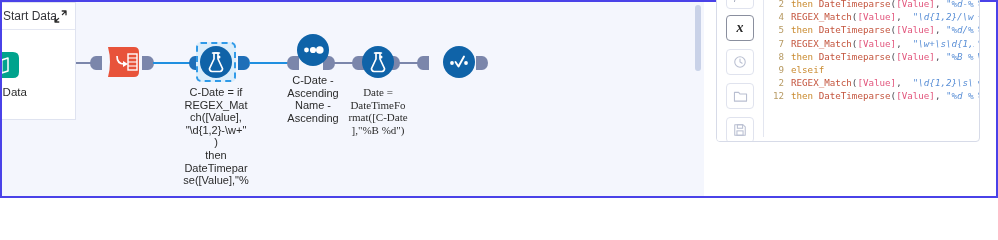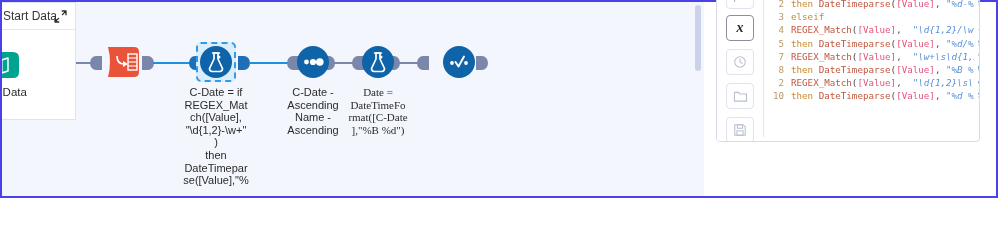--- a/index.html
+++ b/index.html
@@ -264,21 +264,21 @@
       <div class="nlabel" style="left:-22px;top:40px;width:76px;">C-Date = if
 REGEX_Mat
 ch([Value],
 "\d{1,2}-\w+"
 )
 then
 DateTimepar
 se([Value],"%</div>
     </div>
 
-    <div class="node" style="left:295px;top:44px;width:32px;height:32px;">
+    <div class="node" style="left:295px;top:32px;width:32px;height:32px;">
       <div class="glyph">
         <svg width="32" height="32" viewBox="0 0 32 32">
           <circle cx="16" cy="16" r="16" fill="#0f63a8"></circle>
           <circle cx="9.5" cy="16" r="2.4" fill="#ffffff"></circle>
           <circle cx="16" cy="16" r="3.1" fill="#ffffff"></circle>
           <circle cx="22.8" cy="16" r="3.8" fill="#ffffff"></circle>
         </svg>
       </div>
       <div class="nlabel" style="left:-23px;top:40px;width:78px;">C-Date -
 Ascending
@@ -379,27 +379,27 @@
               <rect x="5" y="2" width="6" height="4"></rect>
               <rect x="4.5" y="9" width="7" height="5"></rect>
             </svg>
           </span>
         </div>
       </div>
 
       <div class="code-area">
         <div id="code-lines">
             <div class="code-line"><span class="gutter">2</span><span class="kw">then </span><span class="fn">DateTimeparse</span><span class="pl">(</span><span class="fld">[Value]</span><span class="pl">, </span><span class="str">"%d-%B"</span></div>
-            <div class="code-line"><span class="gutter">3</span><span class="kw">elseif</span></div>
             <div class="code-line"><span class="gutter">4</span><span class="fn">REGEX_Match</span><span class="pl">(</span><span class="fld">[Value]</span><span class="pl">,  </span><span class="str">"\d{1,2}/\w+"</span></div>
             <div class="code-line"><span class="gutter">5</span><span class="kw">then </span><span class="fn">DateTimeparse</span><span class="pl">(</span><span class="fld">[Value]</span><span class="pl">, </span><span class="str">"%d/%B"</span></div>
             <div class="code-line"><span class="gutter">7</span><span class="fn">REGEX_Match</span><span class="pl">(</span><span class="fld">[Value]</span><span class="pl">,  </span><span class="str">"\w+\s\d{1,2}"</span></div>
             <div class="code-line"><span class="gutter">8</span><span class="kw">then </span><span class="fn">DateTimeparse</span><span class="pl">(</span><span class="fld">[Value]</span><span class="pl">, </span><span class="str">"%B %d"</span></div>
+            <div class="code-line"><span class="gutter">9</span><span class="kw">elseif</span></div>
             <div class="code-line"><span class="gutter">2</span><span class="fn">REGEX_Match</span><span class="pl">(</span><span class="fld">[Value]</span><span class="pl">,  </span><span class="str">"\d{1,2}\s\w+"</span></div>
-            <div class="code-line"><span class="gutter">10</span><span class="kw">then </span><span class="fn">DateTimeparse</span><span class="pl">(</span><span class="fld">[Value]</span><span class="pl">, </span><span class="str">"%d %B"</span></div>
+            <div class="code-line"><span class="gutter">12</span><span class="kw">then </span><span class="fn">DateTimeparse</span><span class="pl">(</span><span class="fld">[Value]</span><span class="pl">, </span><span class="str">"%d %B"</span></div>
           </div>
         <div class="code-vscroll"></div>
       </div>
     </div>
   </div>
 
 
 </div>
 
 </body></html>

